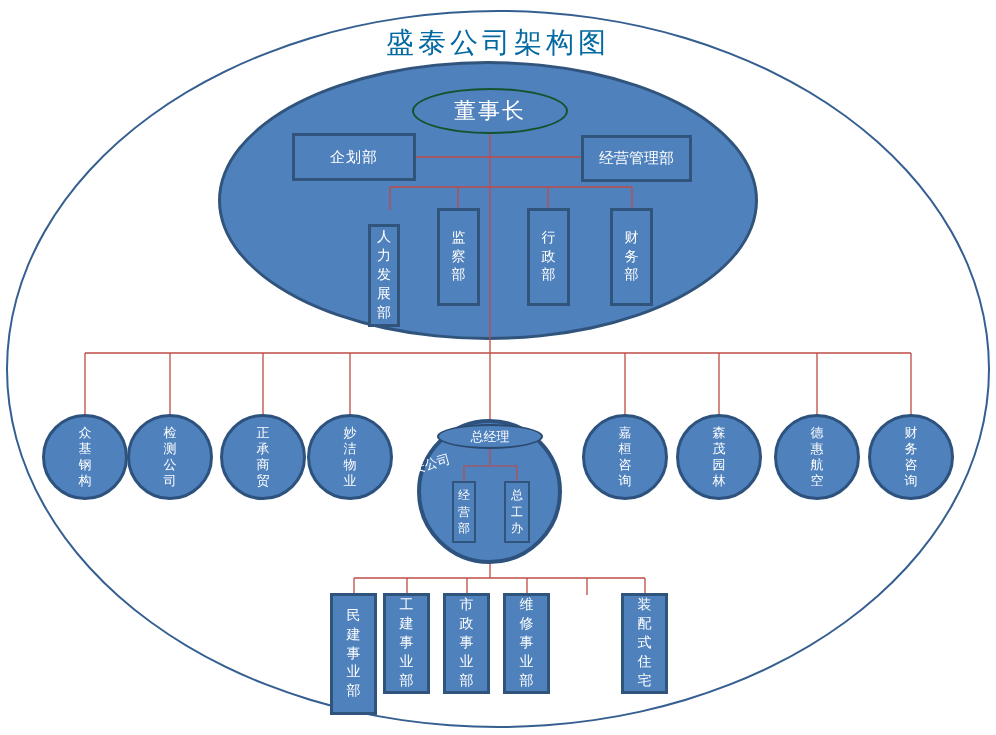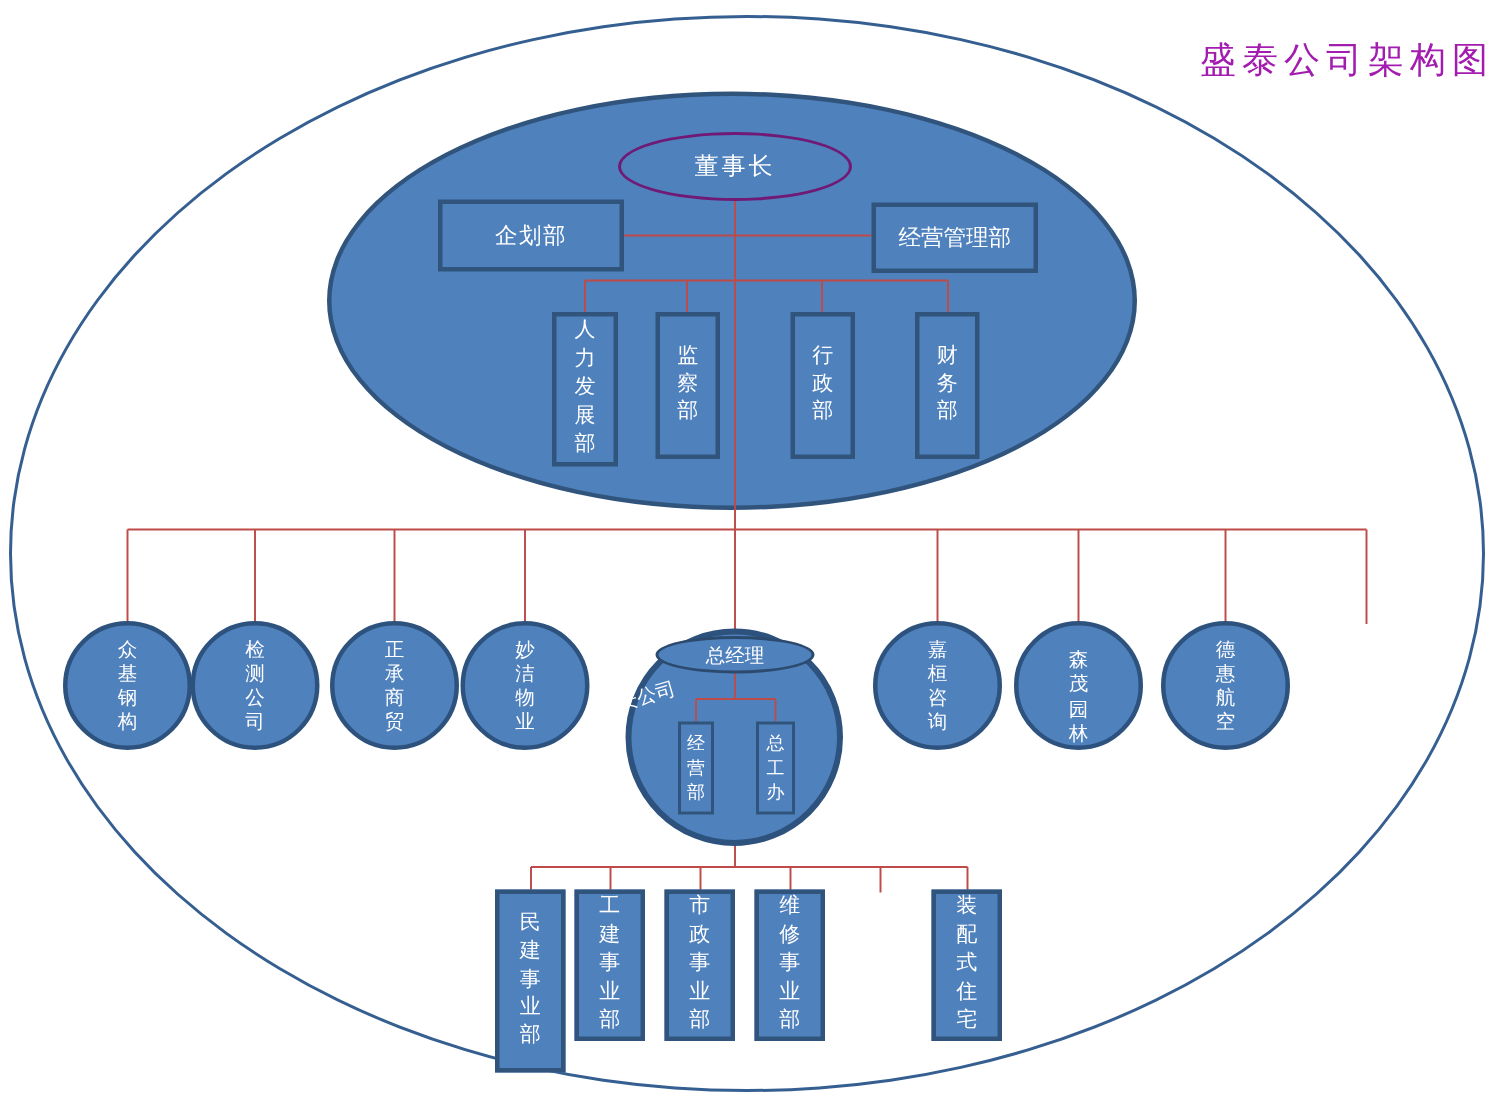--- a/index.html
+++ b/index.html
@@ -26,22 +26,22 @@
     text-align:center; z-index:10; box-sizing:border-box;
   }
   .ellipse-node { border-radius:50%; }
   .circle { border-radius:50%; border:3px solid #2e527e; }
   .box { border:3px solid #31547c; }
   .thinbox { border:2px solid #31547c; }
   
   .vtext { width:1em; word-break:break-all; white-space:normal; text-align:center; }
   
   .title {
-    left:0; top:24px; width:996px; text-align:right;
-    font-size:24px; letter-spacing:4px; color:#a21caf; z-index:3;
+    left:0; top:24px; width:996px; text-align:center;
+    font-size:28px; letter-spacing:4px; color:#0369a1; z-index:3;
   }
   svg.wires { left:0; top:0; z-index:5; }
   svg.wires-gm { left:0; top:0; z-index:12; }
   .gm-child { z-index:13; }
   .jianan {
     left:399px; top:458px; z-index:13; color:#ffffff;
     font-size:13px; line-height:1.3;
     transform:rotate(-16deg);
   }
 </style>
@@ -82,33 +82,33 @@
       <line x1="354" y1="578" x2="645" y2="578"></line>
       <line x1="354" y1="578" x2="354" y2="595"></line>
       <line x1="407" y1="578" x2="407" y2="595"></line>
       <line x1="467" y1="578" x2="467" y2="595"></line>
       <line x1="527" y1="578" x2="527" y2="595"></line>
       <line x1="587" y1="578" x2="587" y2="595"></line>
       <line x1="645" y1="578" x2="645" y2="595"></line>
     </g>
   </svg>
 
-  <div class="abs node ellipse-node" style="left:412px; top:88px; width:156px; height:46px; border:2px solid #701a75; font-size:16px; letter-spacing:2px;">
+  <div class="abs node ellipse-node" style="left:412px; top:88px; width:156px; height:46px; border:2px solid #14532d; font-size:22px; letter-spacing:2px;">
     <span>董事长</span>
   </div>
 
   <div class="abs node box" style="left:292px; top:133px; width:124px; height:48px; font-size:15px; letter-spacing:1px;">
     <span>企划部</span>
   </div>
 
   <div class="abs node box" style="left:581px; top:135px; width:111px; height:47px; font-size:15px;">
     <span>经营管理部</span>
   </div>
 
-  <div class="abs node box" style="left:368px; top:208px; width:44px; height:103px; font-size:14px; line-height:1.35;">
+  <div class="abs node box" style="left:368px; top:224px; width:32px; height:103px; font-size:14px; line-height:1.35;">
     <span class="vtext">人力发展部</span>
   </div>
   <div class="abs node box" style="left:437px; top:208px; width:43px; height:98px; font-size:14px; line-height:1.35;">
     <span class="vtext">监察部</span>
   </div>
   <div class="abs node box" style="left:527px; top:208px; width:43px; height:98px; font-size:14px; line-height:1.35;">
     <span class="vtext">行政部</span>
   </div>
   <div class="abs node box" style="left:610px; top:208px; width:43px; height:98px; font-size:14px; line-height:1.35;">
     <span class="vtext">财务部</span>
@@ -123,25 +123,28 @@
   <div class="abs node circle" style="left:220px; top:414px; width:86px; height:86px; font-size:13px; line-height:1.25;">
     <span class="vtext">正承商贸</span>
   </div>
   <div class="abs node circle" style="left:307px; top:414px; width:86px; height:86px; font-size:13px; line-height:1.25;">
     <span class="vtext">妙洁物业</span>
   </div>
 
   <div class="abs node circle" style="left:582px; top:414px; width:86px; height:86px; font-size:13px; line-height:1.25;">
     <span class="vtext">嘉桓咨询</span>
   </div>
-  <div class="abs node circle" style="left:676px; top:414px; width:86px; height:86px; font-size:13px; line-height:1.25;align-items:flex-end;">
+  <div class="abs node circle" style="left:676px; top:414px; width:86px; height:86px; font-size:13px; line-height:1.25;">
     <span class="vtext">森茂园林</span>
   </div>
   <div class="abs node circle" style="left:774px; top:414px; width:86px; height:86px; font-size:13px; line-height:1.25;">
     <span class="vtext">德惠航空</span>
+  </div>
+  <div class="abs node circle" style="left:868px; top:414px; width:86px; height:86px; font-size:13px; line-height:1.25;">
+    <span class="vtext">财务咨询</span>
   </div>
 
   <div class="abs node circle" style="left:417px; top:419px; width:145px; height:145px; border-width:4px;"></div>
 
   <svg class="abs wires-gm" width="996" height="735" viewBox="0 0 996 735">
     <g stroke="#be4b48" stroke-width="1.2" fill="none">
       <line x1="490" y1="448" x2="490" y2="466"></line>
       <line x1="464" y1="466" x2="517" y2="466"></line>
       <line x1="464" y1="466" x2="464" y2="482"></line>
       <line x1="517" y1="466" x2="517" y2="482"></line>

